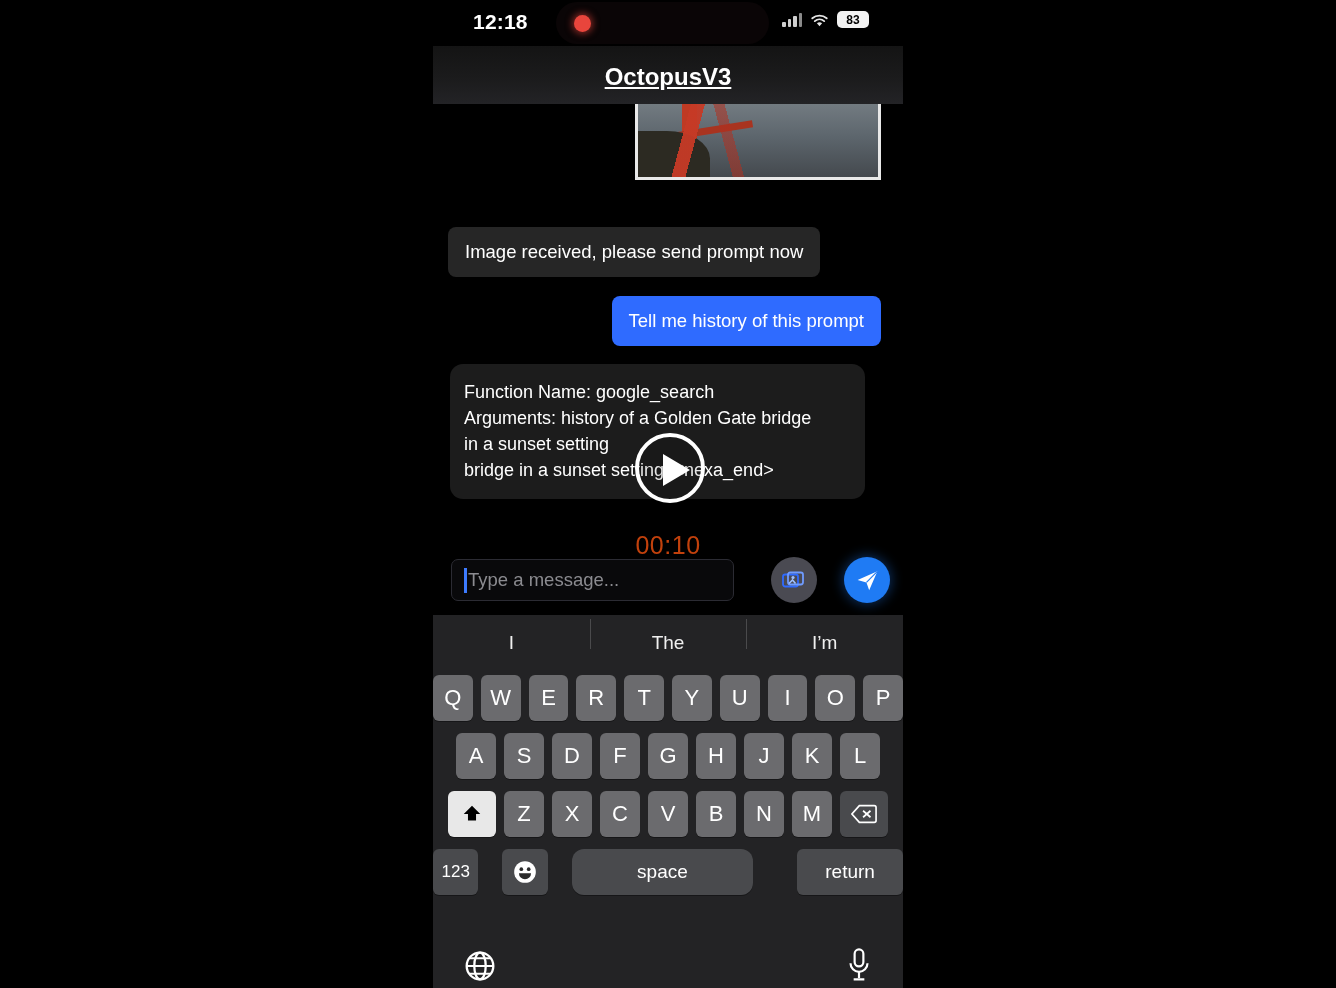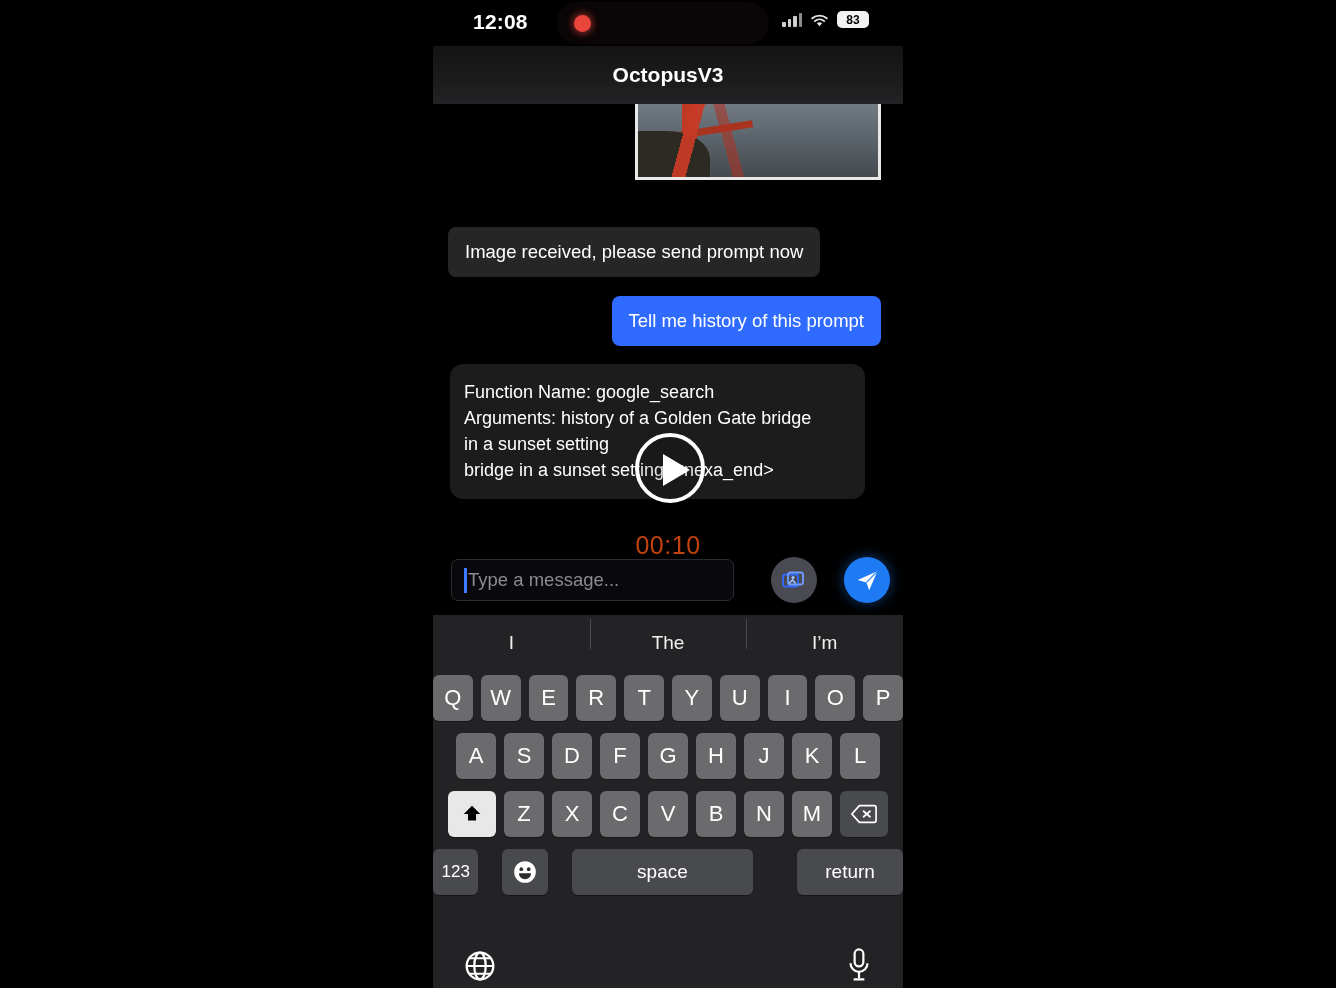--- a/index.html
+++ b/index.html
@@ -53,21 +53,21 @@
   }
 
   
   .navbar {
     position: absolute; left: 0; top: 46px; width: 470px; height: 58px;
     background: linear-gradient(180deg, #141414 0%, #1b1b1c 55%, #232326 100%);
     z-index: 25;
   }
   .nav-title {
     position: absolute; left: 0; right: 0; top: 17px; text-align: center;
-    color: #fff; font-size: 21px; font-weight: bold;
+    color: #fff; font-size: 24px; font-weight: bold; text-decoration: underline;
   }
 
   
   .chat {
     position: absolute; left: 0; top: 104px; width: 470px; height: 511px;
     background: #000; overflow: hidden;
   }
 
   
   .img-msg {
@@ -180,38 +180,38 @@
     display: flex; align-items: center; justify-content: center;
     box-shadow: 0 1px 0 rgba(0,0,0,.35);
   }
   .key.wide { width: 48px; background: #494a4d; }
   .key.shift-on { background: #e8e8e8; color: #000; }
   .key.fn { background: #494a4d; font-size: 18px; }
   #row1 { padding-top: 4px; }
   .spacerow { display: flex; justify-content: flex-end; gap: 24px; }
   .key.num { width: 48px; height: 46px; font-size: 17px; }
   .key.emoji { width: 48px; height: 46px; font-size: 21px; }
-  .key.space { width: 192px; height: 46px; font-size: 19px; }
+  .key.space { width: 192px; height: 46px; font-size: 19px; border-radius: 12px; }
   .key.ret { width: 112px; height: 46px; font-size: 19px; margin-left: 20px; }
   .kb-bottom {
     position: absolute; left: 0; bottom: 0; width: 470px; height: 56px;
   }
   .globe { position: absolute; left: 31px; top: 18px; }
   .mic   { position: absolute; right: 31px; top: 16px; }
 
   svg { display: block; }
 </style>
 </head>
 <body>
 
 <div id="stage">
   <div id="phone">
 
     <div class="statusbar">
-      <div class="sb-time">12:08</div>
+      <div class="sb-time">12:18</div>
       <div class="island">
         <div class="rec-dot"></div>
       </div>
       <div class="sb-right">
         <div class="sig">
             <i></i>
             <i></i>
             <i></i>
             <i></i>
           </div>

